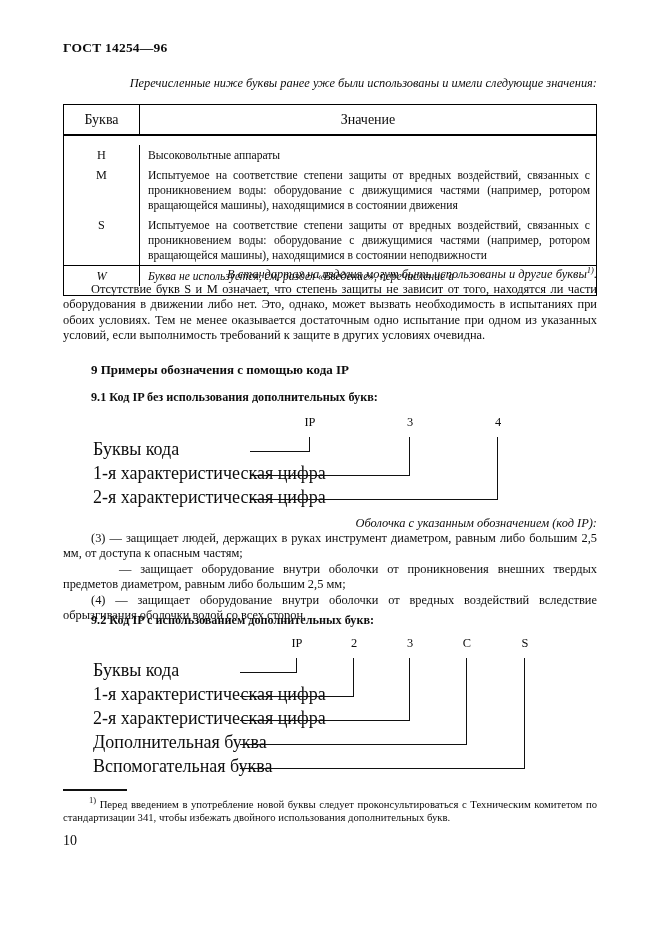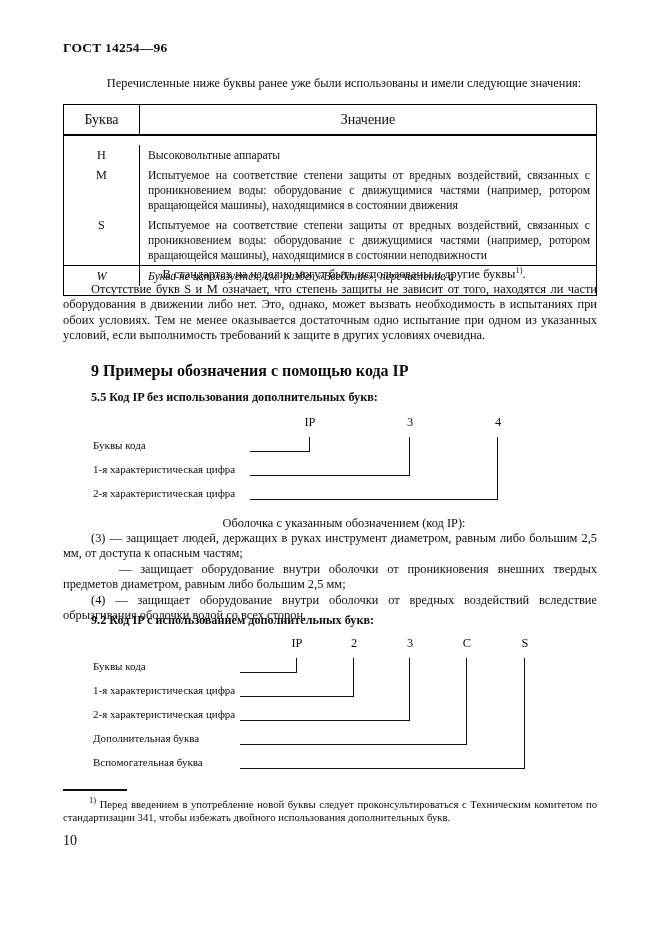--- a/index.html
+++ b/index.html
@@ -37,21 +37,21 @@
   .para {
     position: absolute;
     left: 63px;
     width: 534px;
     font-size: 12.4px;
     line-height: 15.4px;
     text-align: justify;
     text-justify: inter-word;
   }
   .para.indent { text-indent: 28px; }
-  .para.nojust { text-align: center; }
+  .para.nojust { text-align: right; font-style: italic; }
   .hang {
     display: block;
     text-indent: 56px;
   }
   sup {
     font-size: 8.5px;
     vertical-align: super;
     line-height: 0;
   }
 
@@ -106,21 +106,21 @@
   }
   .tbl-row.italic .c1,
   .tbl-row.italic .c2 { font-style: italic; }
   .tbl-pad { height: 9px; }
 
   
   .h-sect {
     position: absolute;
     left: 91px;
     font-weight: bold;
-    font-size: 16px;
+    font-size: 13px;
   }
   .h-sub {
     position: absolute;
     left: 91px;
     font-weight: bold;
     font-size: 12.2px;
   }
 
   
   .diagram {
@@ -131,21 +131,21 @@
   .diagram .codechar {
     position: absolute;
     font-size: 12.4px;
     text-align: center;
     width: 24px;
     top: 0;
   }
   .diagram .rowlabel {
     position: absolute;
     left: 30px;
-    font-size: 11px;
+    font-size: 18px;
     white-space: nowrap;
   }
   .diagram .leader {
     position: absolute;
     height: 1.1px;
     background: #111;
   }
   .diagram .riser {
     position: absolute;
     width: 1.1px;
@@ -211,21 +211,21 @@
     </div>
   </div>
 
   <div class="para indent nojust" style="top:267px;">
     <span>В стандартах на изделия могут быть использованы и другие буквы</span><sup>1)</sup><span>.</span>
   </div>
 
   <div class="para indent" style="top:282px;">Отсутствие букв S и M означает, что степень защиты не зависит от того, находятся ли части оборудования в движении либо нет. Это, однако, может вызвать необходимость в испытаниях при обоих условиях. Тем не менее оказывается достаточным одно испытание при одном из указанных условий, если выполнимость требований к защите в других условиях очевидна.</div>
 
   <div class="h-sect" style="top:362px;">9  Примеры обозначения с помощью кода IP</div>
-  <div class="h-sub" style="top:390px;">5.5  Код IP без использования дополнительных букв:</div>
+  <div class="h-sub" style="top:390px;">9.1  Код IP без использования дополнительных букв:</div>
 
   <div class="diagram" style="top:415px; height:80px;">
     <div class="codechar" style="left:235px;">IP</div>
     <div class="codechar" style="left:335px;">3</div>
     <div class="codechar" style="left:423px;">4</div>
 
     <div class="rowlabel" style="top:24px;">Буквы кода</div>
     <div class="rowlabel" style="top:48px;">1-я характеристическая цифра</div>
     <div class="rowlabel" style="top:72px;">2-я характеристическая цифра</div>
 

